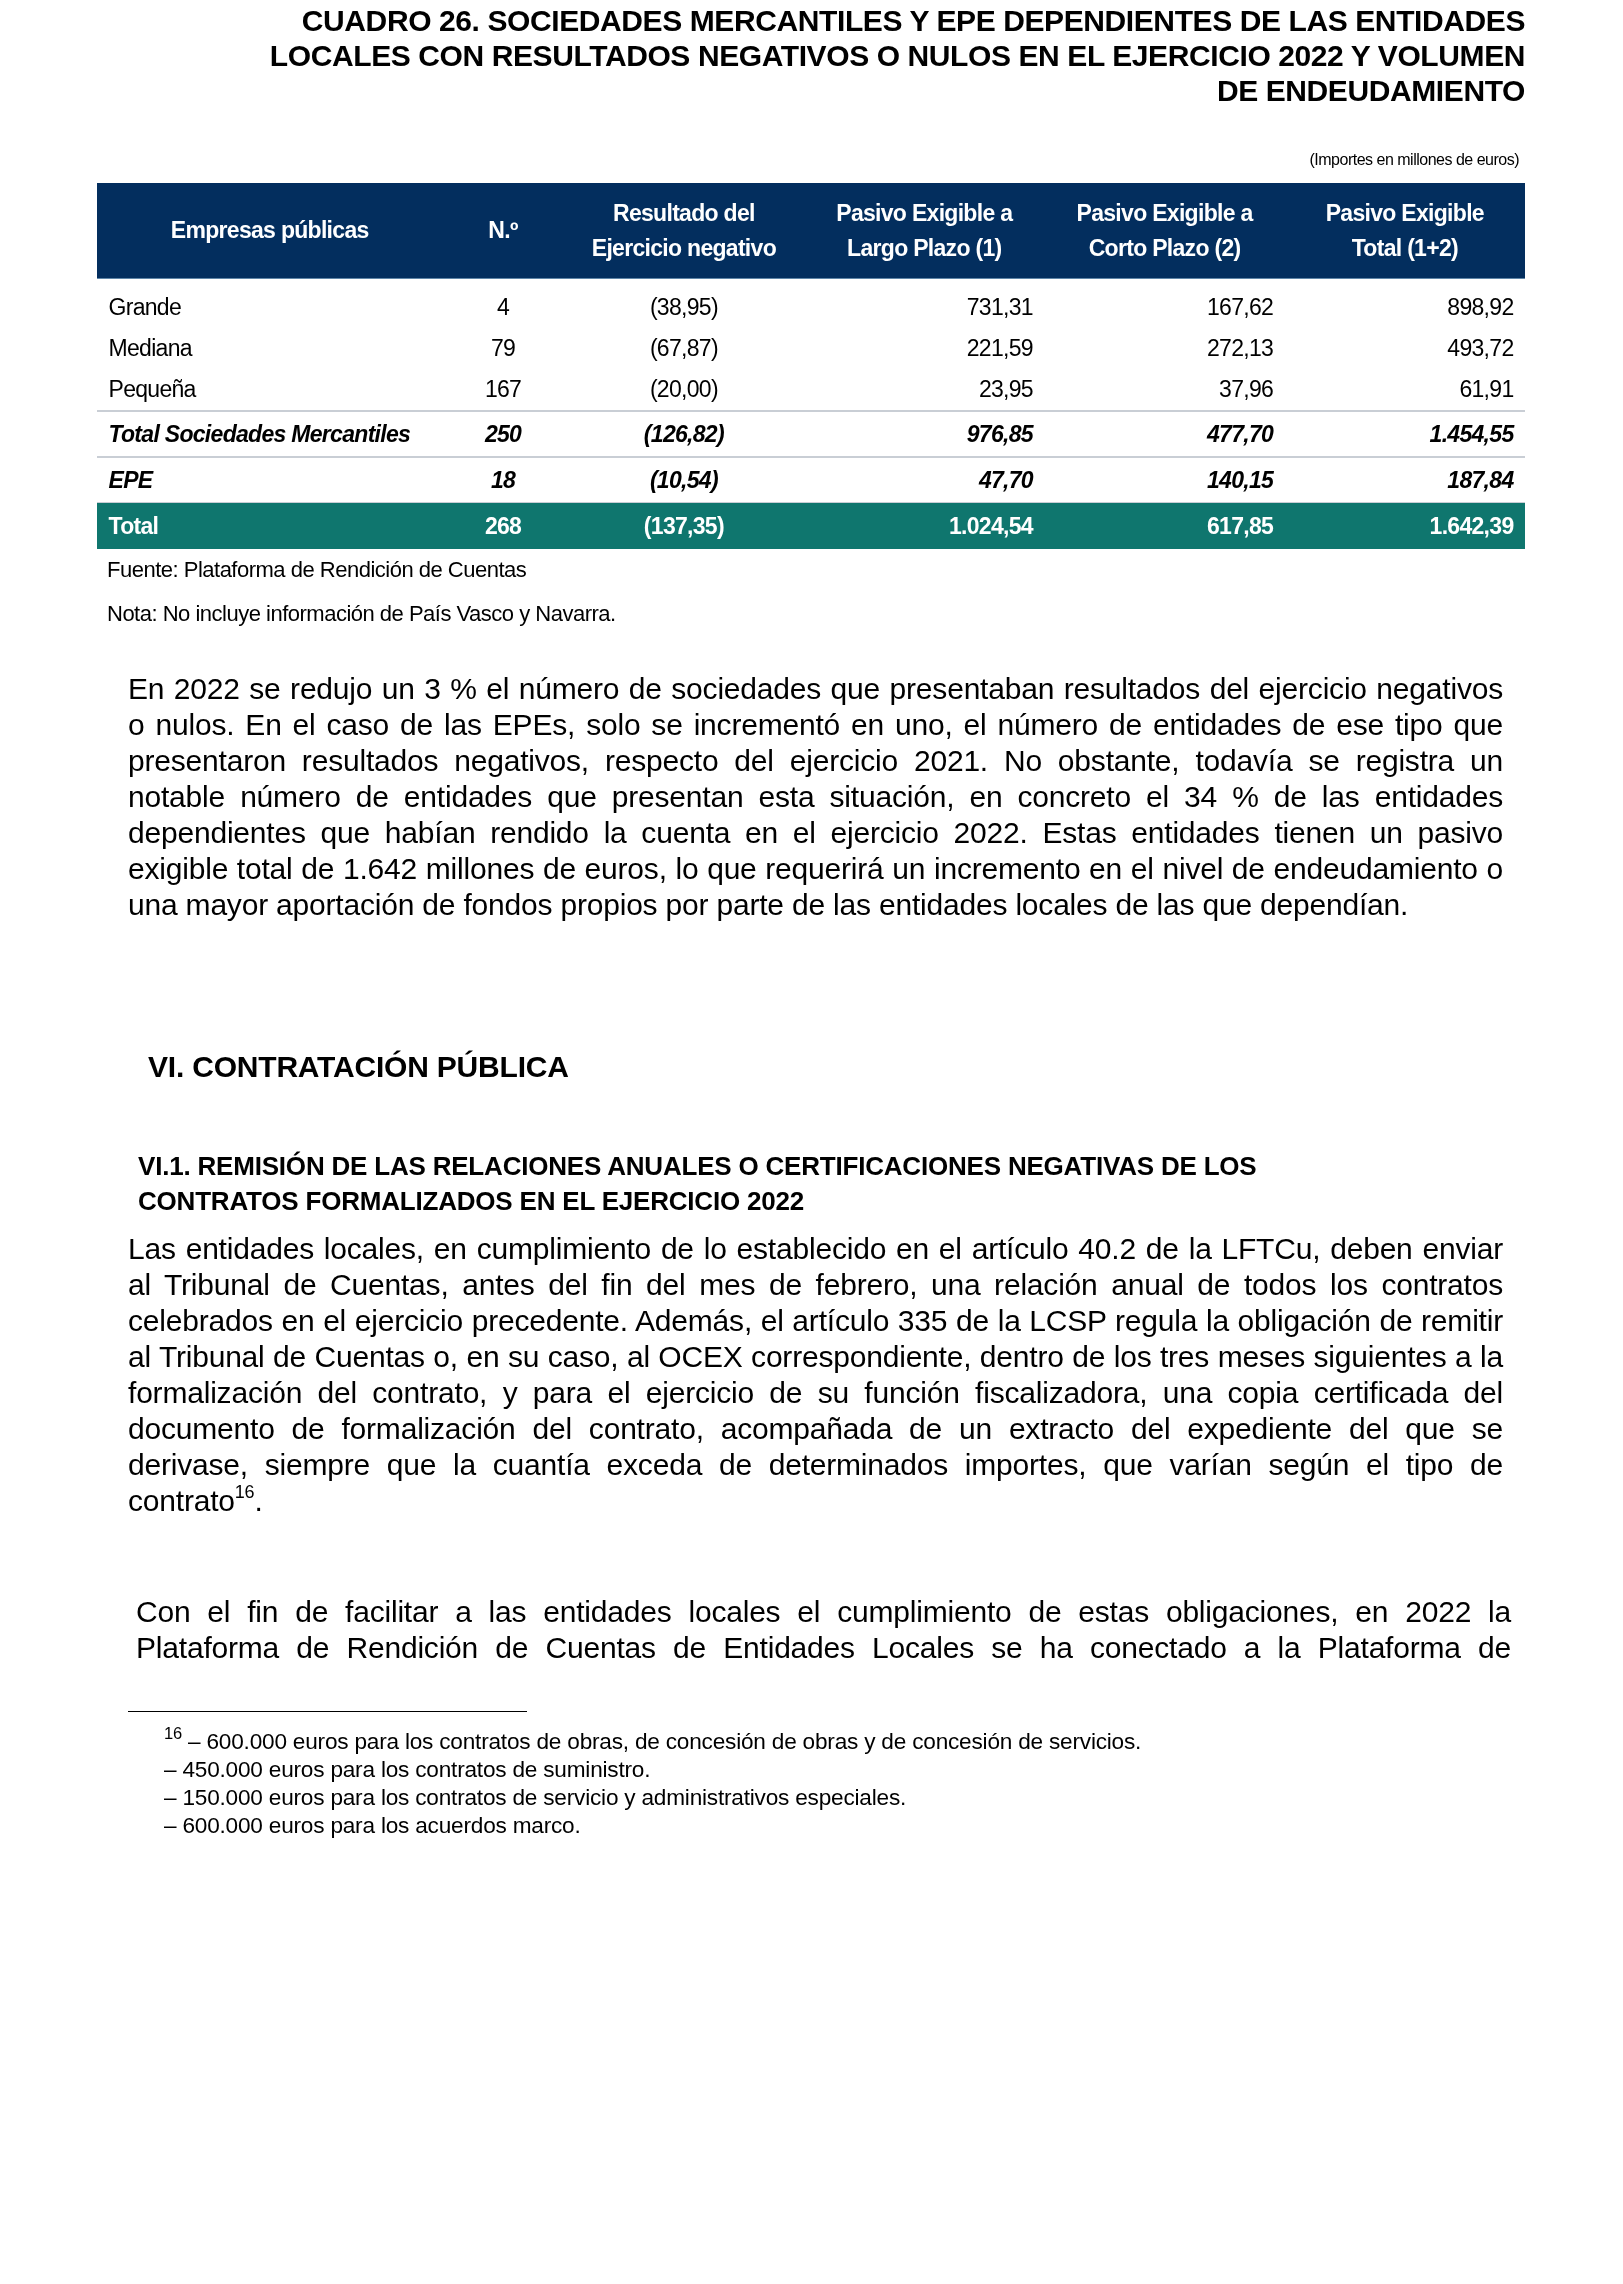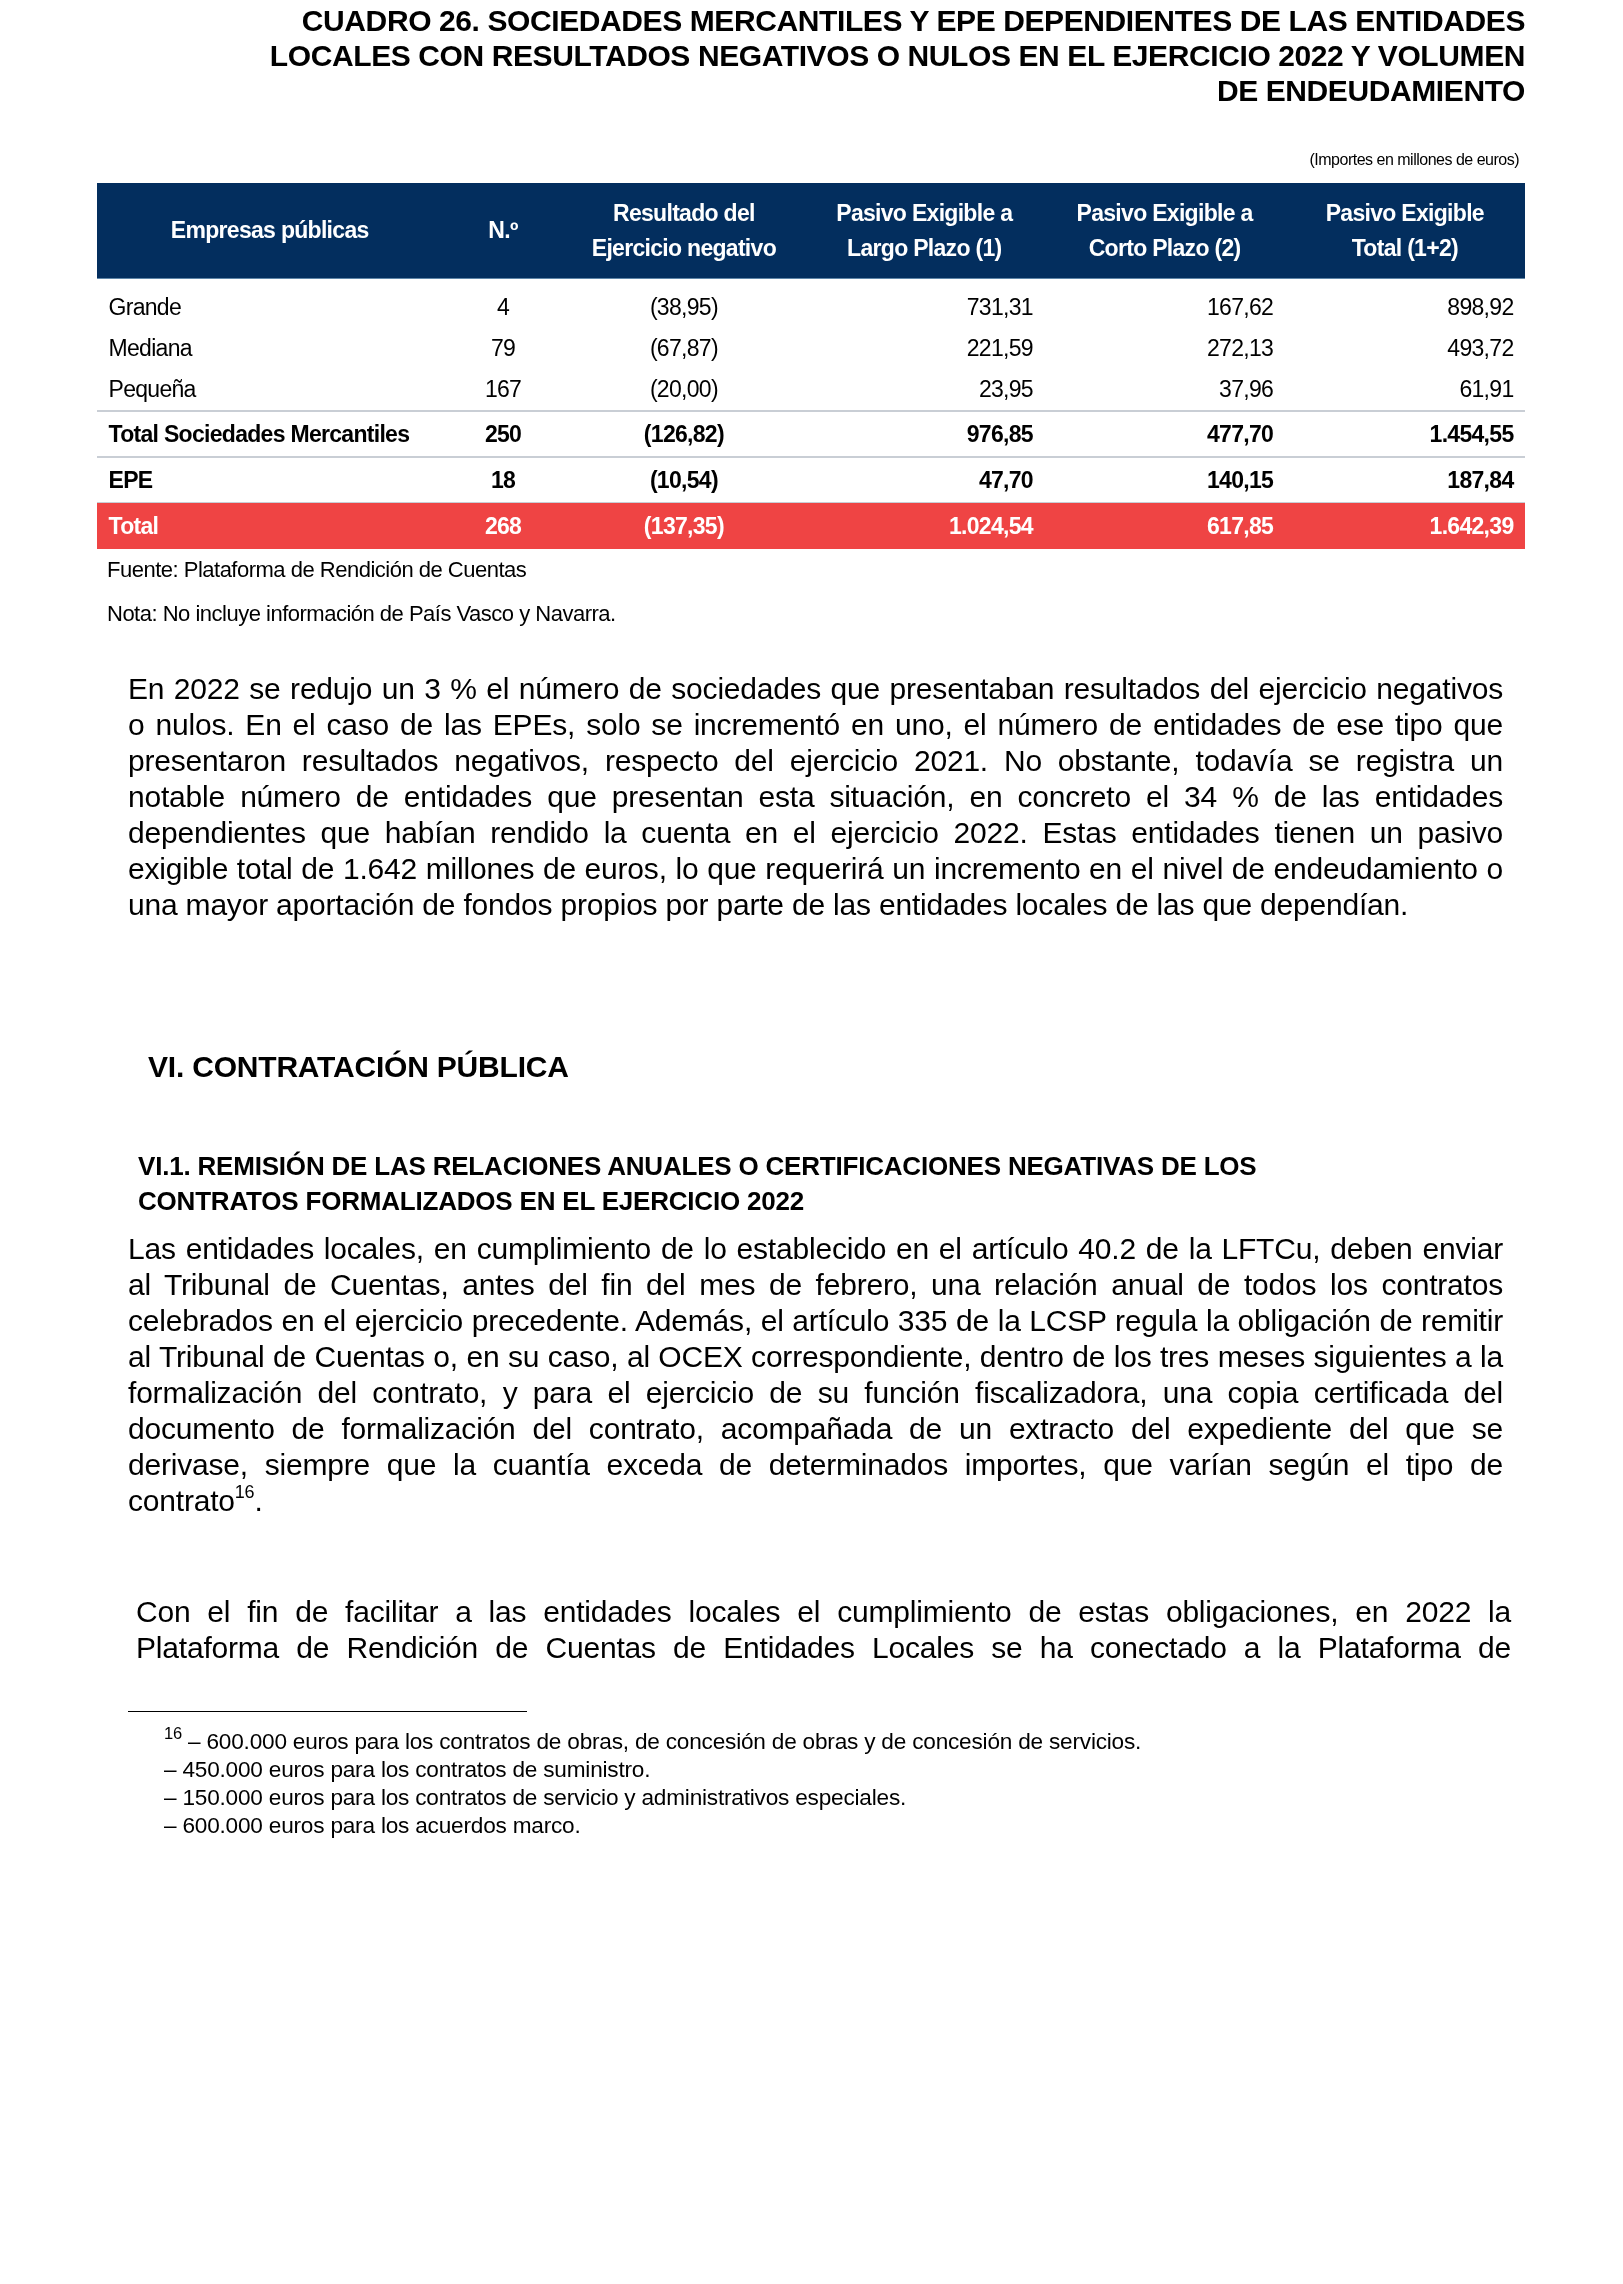--- a/index.html
+++ b/index.html
@@ -33,23 +33,23 @@
   .c2 { width: 222px; }
   .c3 { width: 222px; }
   .c4 { width: 222px; }
   .c5 { width: 222px; }
   td.num { text-align: right; }
   td.c1 { text-align: center; }
   td.res { text-align: center; padding-right: 123px; }
   th.c1, th.c2, th.c3, th.c4, th.c5 { text-align: center; }
   tr.detail td { height: 41px; }
   tr.detail:first-child td { padding-top: 8.2px; }
-  tr.sub td { height: 44px; font-weight: bold; border-top: 2.5px solid #c9ced5; }
+  tr.sub td { height: 44px; font-weight: bold; border-top: 2.5px solid #c9ced5; font-style: italic; }
   tr.sub.last td { border-bottom: 0; }
-  tr.grand td { height: 46px; background: #ef4444; color: #fff; font-weight: bold; border-top: 1.6px solid #c9ced5; }
+  tr.grand td { height: 46px; background: #0f766e; color: #fff; font-weight: bold; border-top: 1.6px solid #c9ced5; }
   .notes { position: absolute; left: 107px; font-size: 22px; letter-spacing: -0.5px; }
   .para {
     position: absolute; left: 128px; width: 1375px; font-size: 30px; line-height: 36px;
     text-align: justify; text-align-last: left; letter-spacing: -0.2px;
   }
   .h1 {
     position: absolute; left: 128px; top: 1050px; font-size: 30px; font-weight: bold;
     letter-spacing: -0.2px;
     margin-left: 20px;
   }

